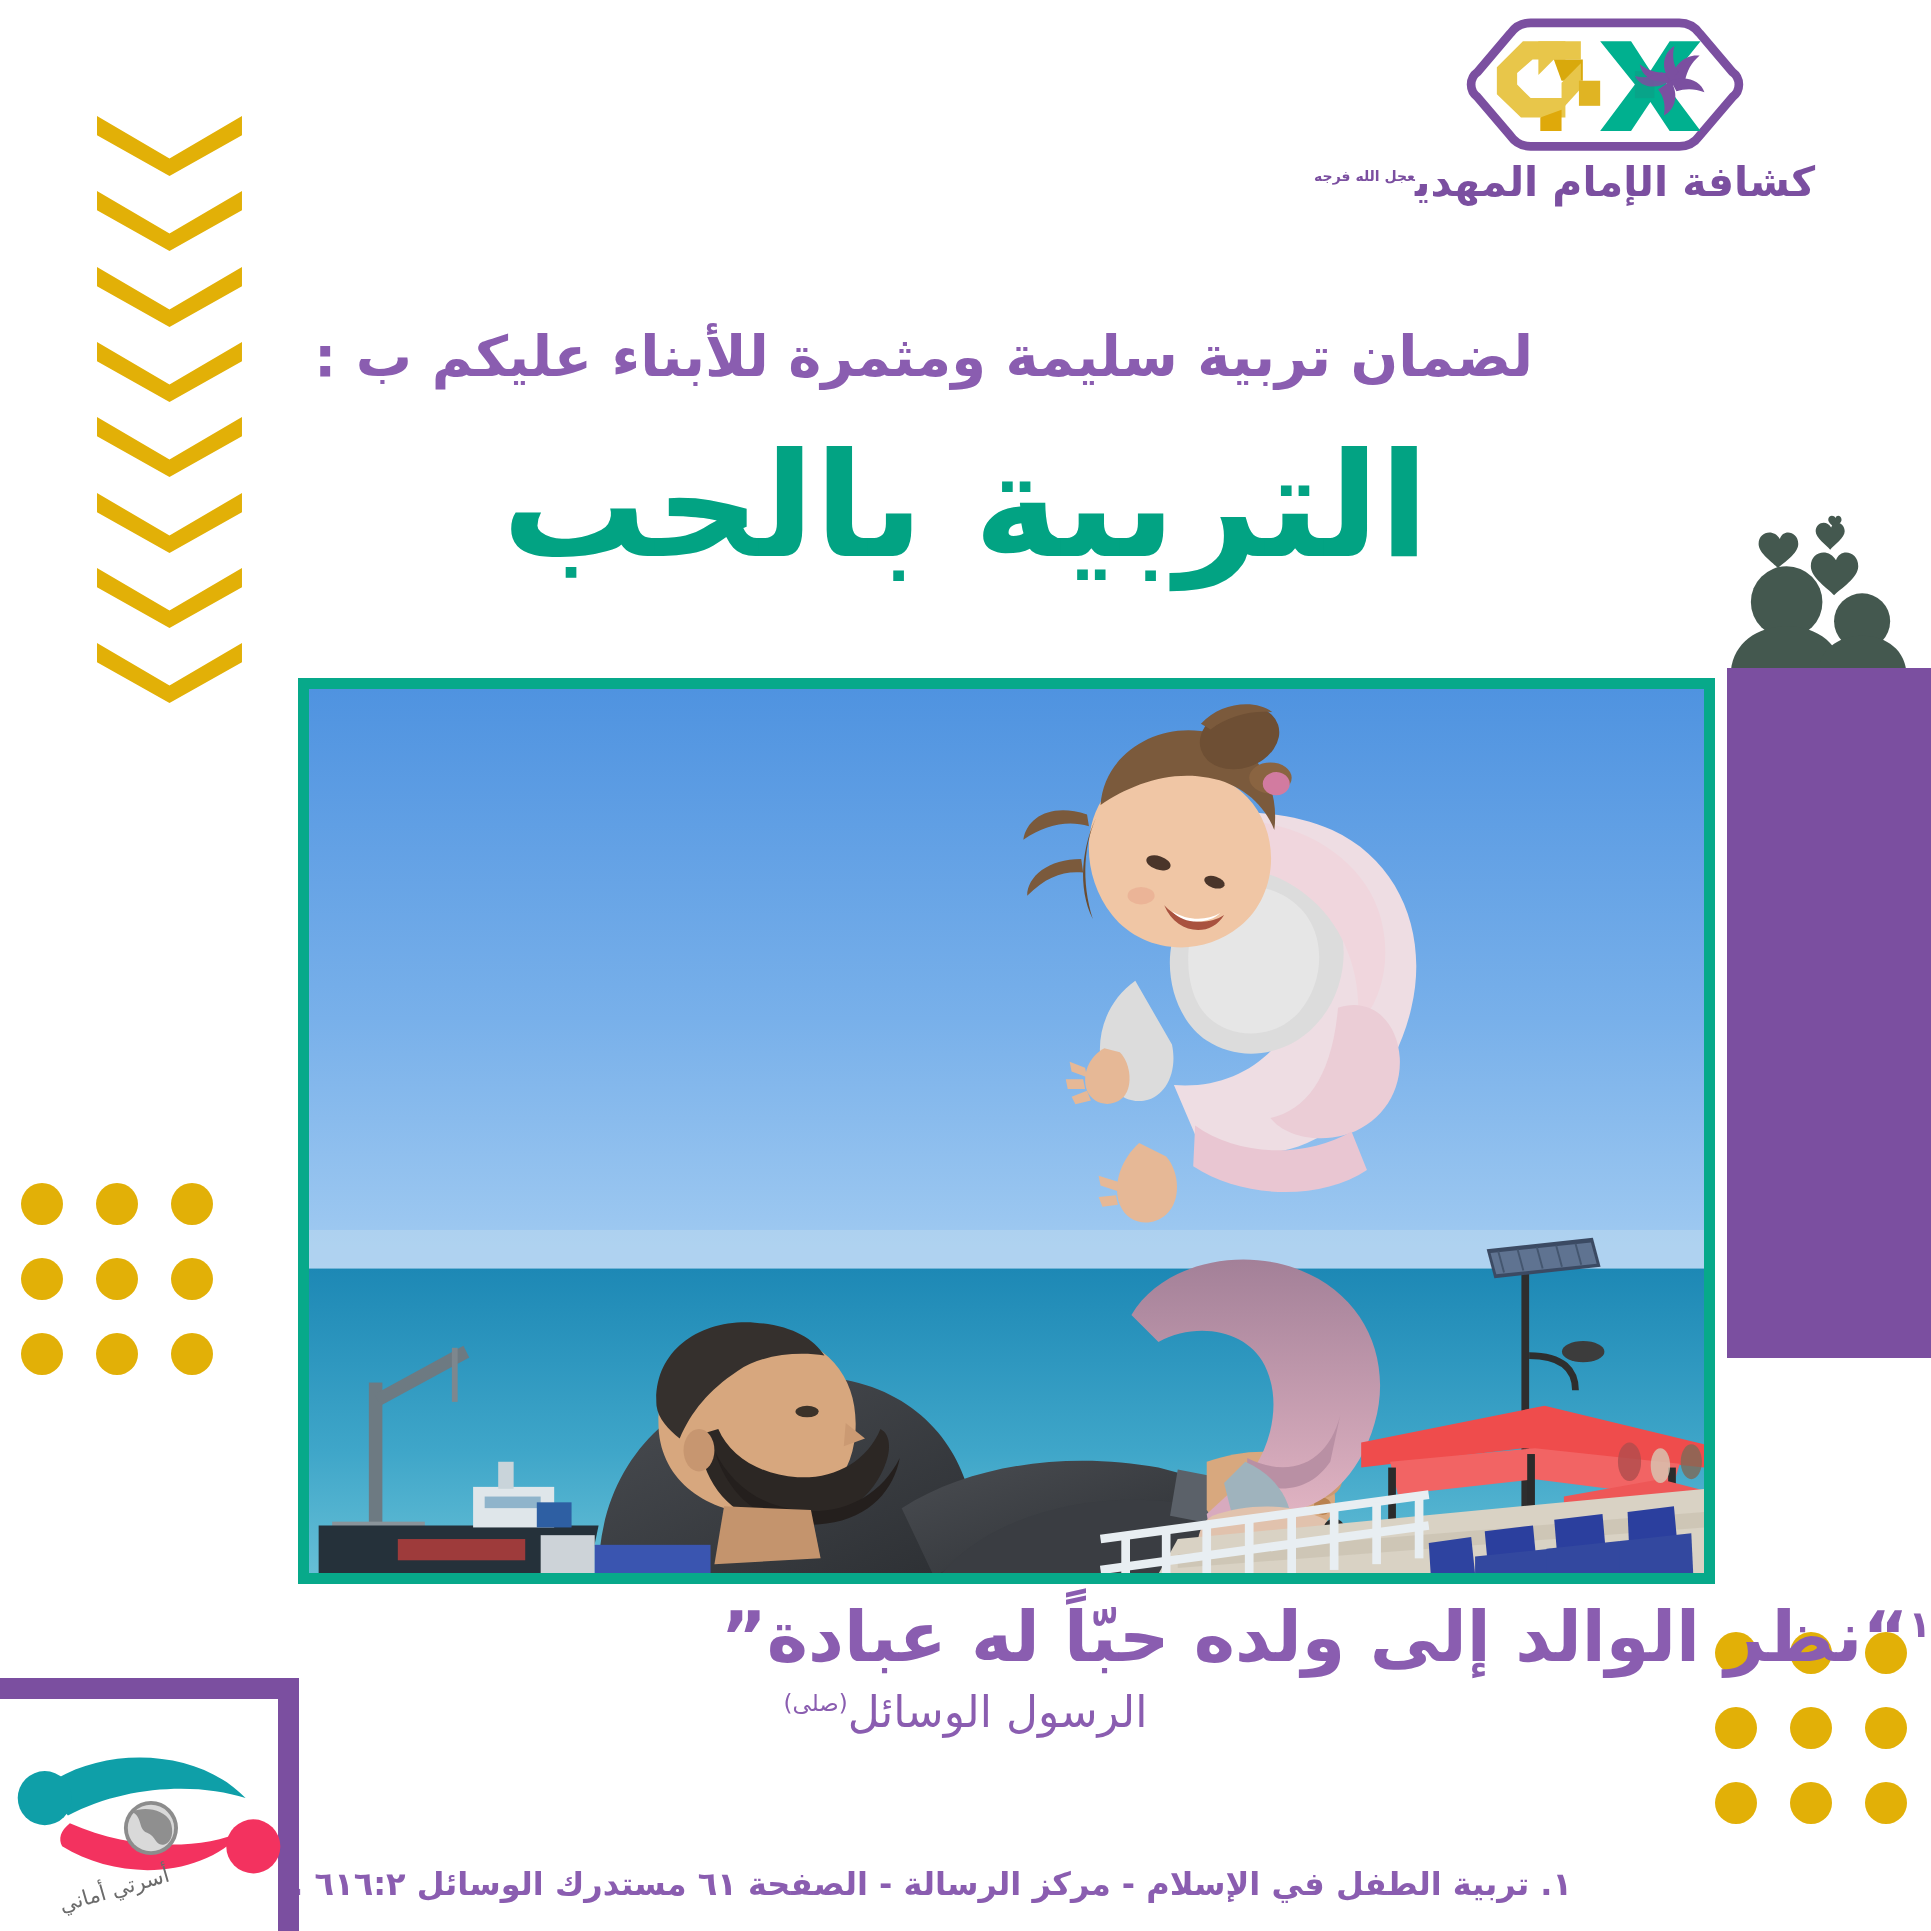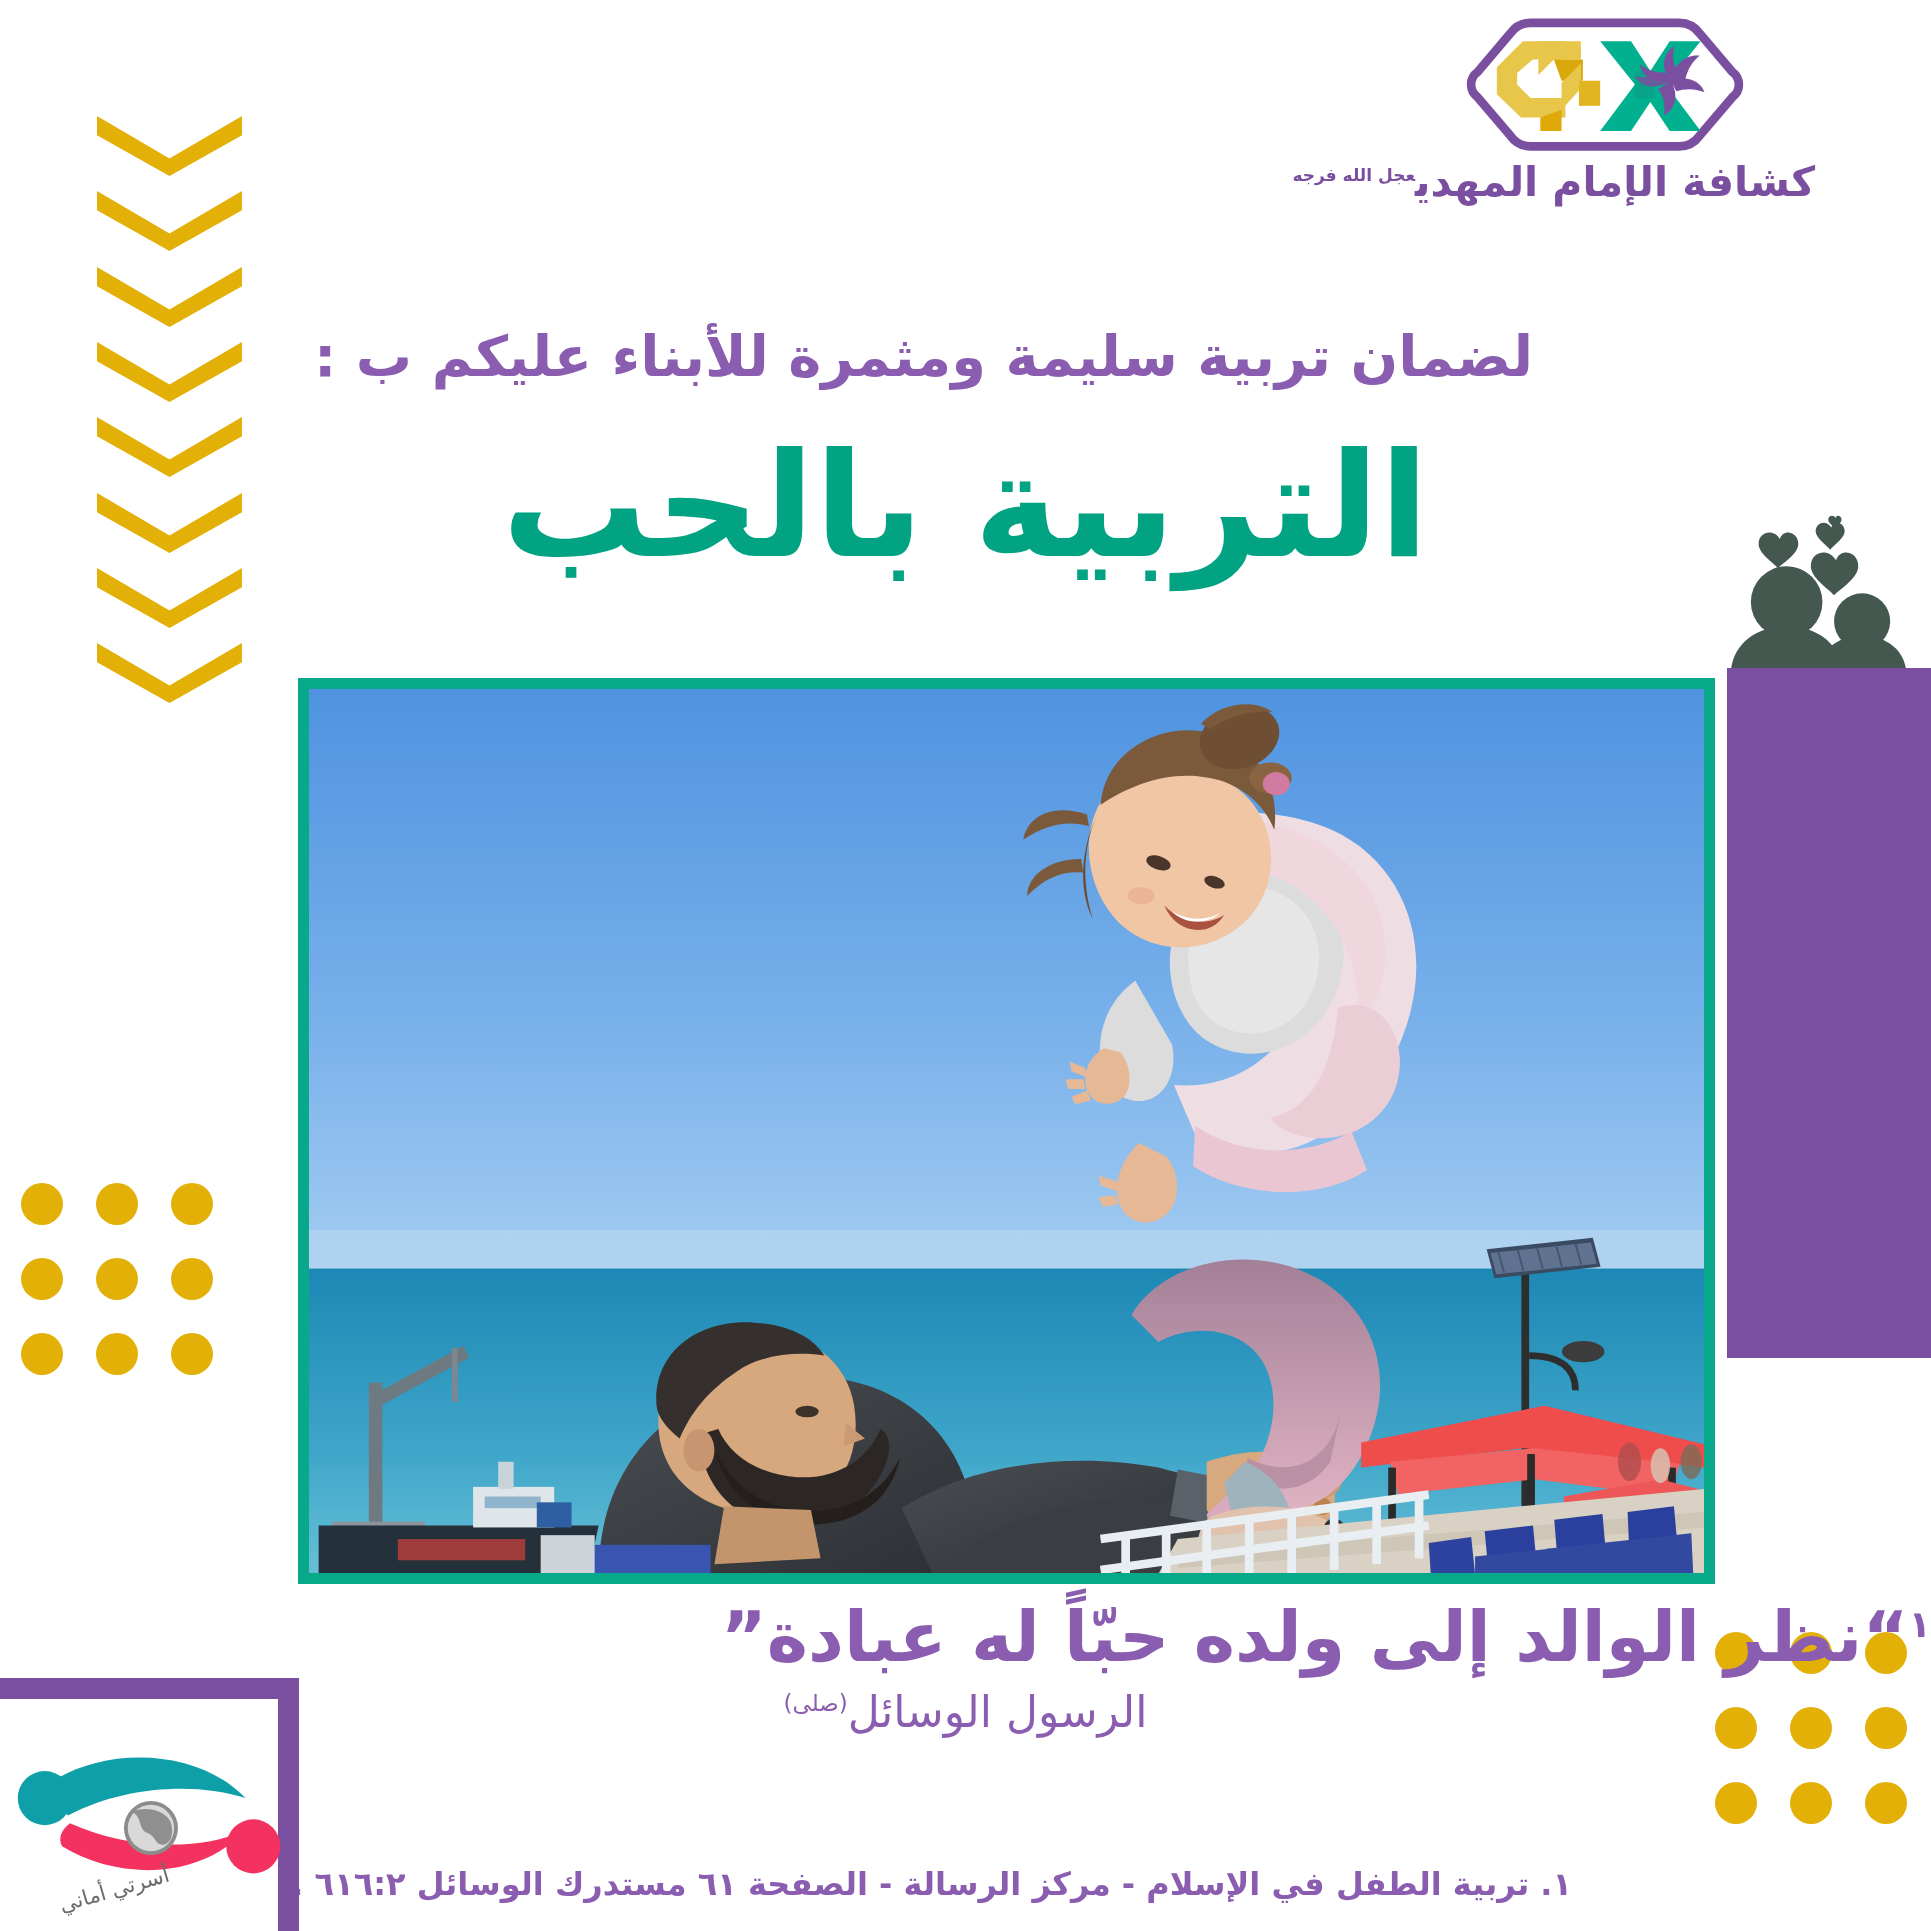--- a/index.html
+++ b/index.html
@@ -7,21 +7,21 @@
   body{width:1931px;height:1931px;overflow:hidden;position:relative;
        font-family:"DejaVu Sans","Liberation Sans",sans-serif;}
   #poster{position:absolute;inset:0;width:1931px;height:1931px;background:#ffffff;overflow:hidden;}
 
   
   .brand{position:absolute;top:17.4px;right:176px;width:290px;height:222px;}
   .brand .mark{position:absolute;top:0;left:0;width:280px;height:135px;}
   .brand .wordmark{position:absolute;top:145px;left:-56px;width:406px;text-align:center;
       font-size:41px;font-weight:bold;color:#7b4fa0;letter-spacing:-1px;line-height:1;
       white-space:nowrap;direction:rtl;}
-  .brand .wordmark .hon{font-size:17px;vertical-align:super;color:#7b4fa0;}
+  .brand .wordmark .hon{font-size:14px;vertical-align:super;color:#7b4fa0;}
 
   
   .chevrons{position:absolute;top:116px;left:97px;width:145px;height:550px;}
   .chev{position:absolute;left:0;width:145px;height:60px;}
   .chev svg{display:block;}
 
   
   .dotgrid{position:absolute;display:grid;grid-template-columns:repeat(3,1fr);gap:33px;}
   .dotgrid .dot{width:42px;height:42px;border-radius:50%;background:#e2b007;}
   #dotgrid-left{top:1183px;left:21px;}

